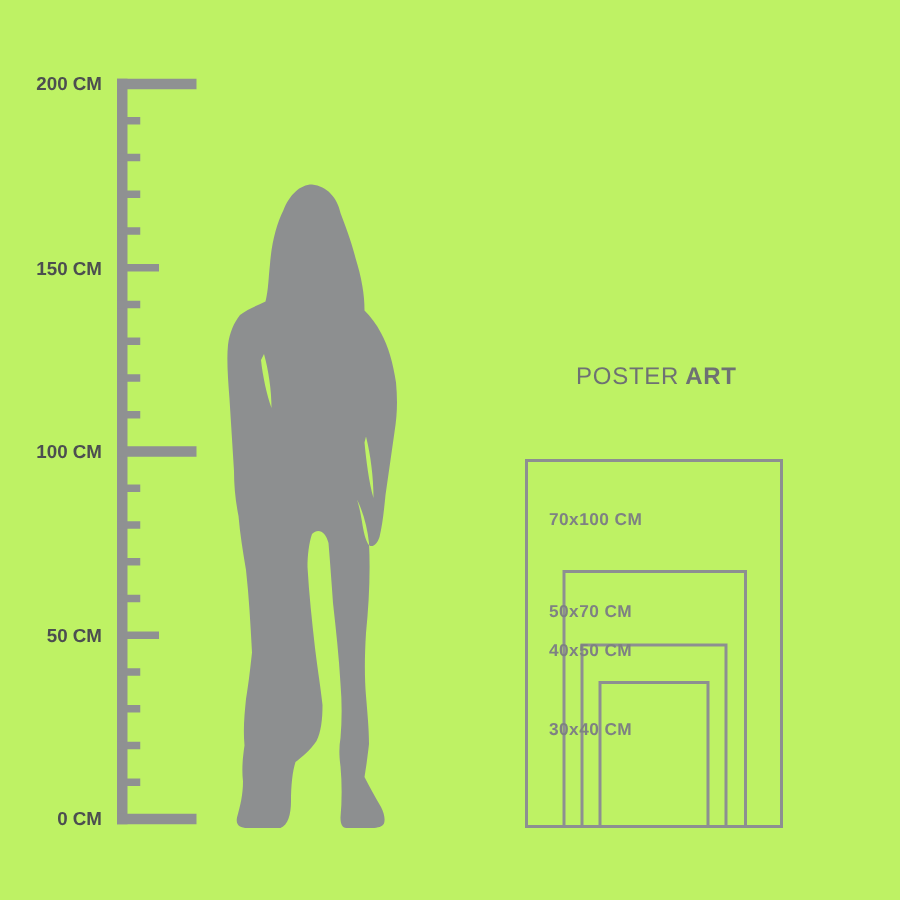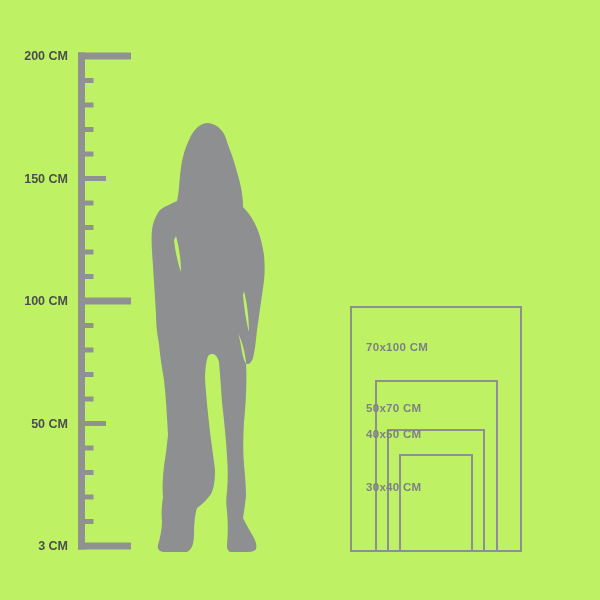--- a/index.html
+++ b/index.html
@@ -113,23 +113,26 @@
          C193,130 200,123 208,123 Z
          M176,236 C179,247 181,260 181,272 C178,264 175,250 174,240 Z
          M244,291 C247,303 249,318 249,332 C246,322 244,306 243,295 Z"></path>
   </svg>
 
   <div>
       <div class="ruler-label" style="top: 48px;">200 CM</div>
       <div class="ruler-label" style="top: 170.5px;">150 CM</div>
       <div class="ruler-label" style="top: 293px;">100 CM</div>
       <div class="ruler-label" style="top: 415.5px;">50 CM</div>
-      <div class="ruler-label" style="top: 538px;">3 CM</div>
+      <div class="ruler-label" style="top: 538px;">0 CM</div>
     </div>
 
+  <div class="brand">
+    <span>POSTER</span><span class="bold">ART</span>
+  </div>
 
   <div>
       <div class="size-rect" style="left: 349.9px; top: 306px; width: 172.2px; height: 246px;"></div>
       <div class="size-label" style="left: 366px; top: 339.9px;">70x100 CM</div>
       <div class="size-rect" style="left: 374.5px; top: 379.8px; width: 123px; height: 172.2px;"></div>
       <div class="size-label" style="left: 366px; top: 401.4px;">50x70 CM</div>
       <div class="size-rect" style="left: 386.8px; top: 429px; width: 98.4px; height: 123px;"></div>
       <div class="size-label" style="left: 366px; top: 427px;">40x50 CM</div>
       <div class="size-rect" style="left: 399.1px; top: 453.6px; width: 73.8px; height: 98.4px;"></div>
       <div class="size-label" style="left: 366px; top: 480px;">30x40 CM</div>

